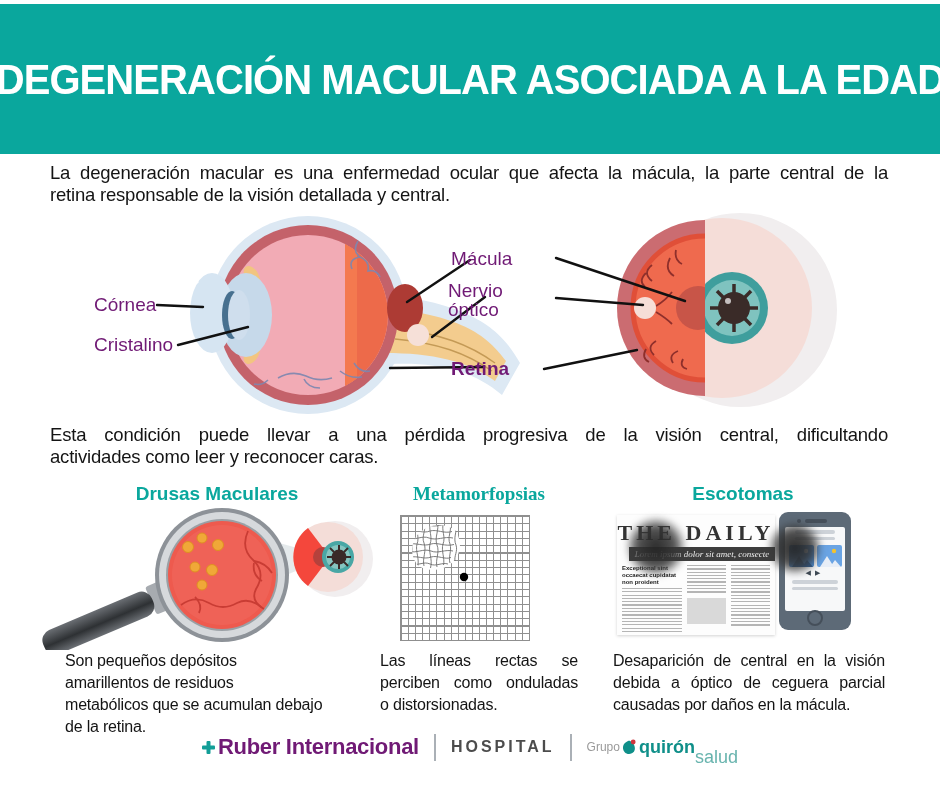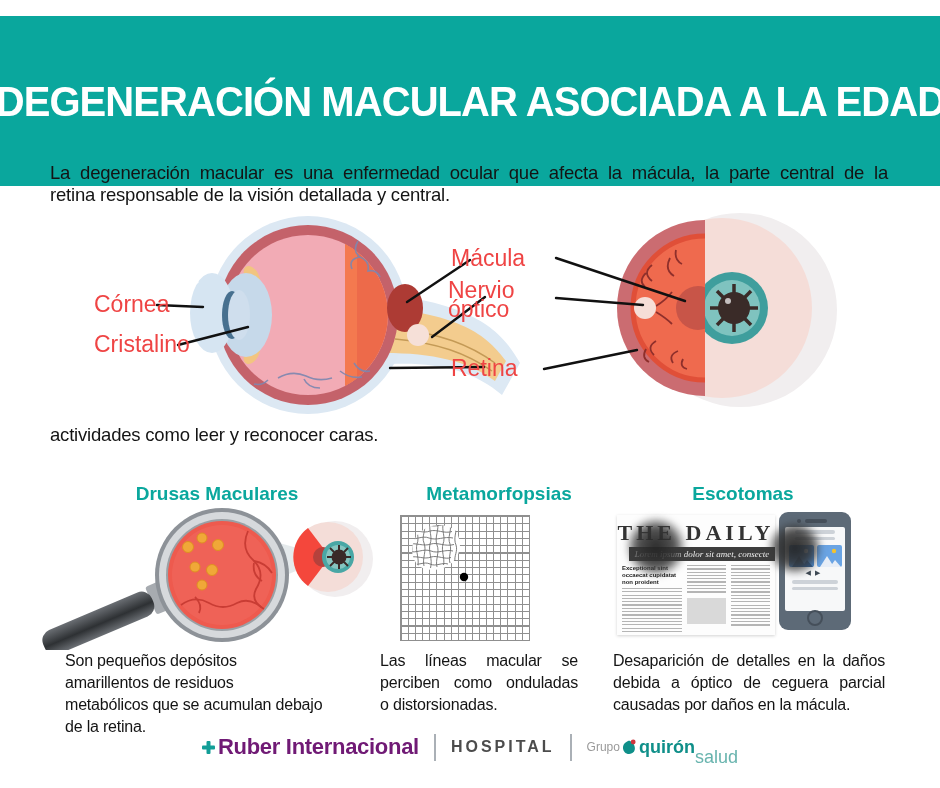--- a/index.html
+++ b/index.html
@@ -1,44 +1,44 @@
 <!DOCTYPE html>
 <html><head>
 <meta charset="utf-8">
 <style>
   html,body{margin:0;padding:0;background:#fff;}
   .page{position:relative;width:940px;height:788px;background:#fff;overflow:hidden;
         font-family:"Liberation Sans",sans-serif;color:#141414;}
 
   
-  .band{position:absolute;left:0;top:16px;width:940px;height:170px;background:#0aa79d;
+  .band{position:absolute;left:0;top:4px;width:940px;height:150px;background:#0aa79d;
         display:flex;align-items:center;justify-content:center;}
   .band h1{margin:0;color:#fff;font-size:43px;font-weight:700;letter-spacing:-1px;
            transform:scaleX(.93);white-space:nowrap;}
 
   
   .para{position:absolute;font-size:18.5px;line-height:22px;letter-spacing:-.2px;}
   .jline{text-align:justify;text-align-last:justify;}
   .intro{left:50px;top:162px;width:838px;}
   .mid{left:50px;top:424px;width:838px;}
 
   
   .diagram{position:absolute;left:0;top:213px;width:940px;height:212px;}
   .diagram svg{position:absolute;left:40px;top:0;}
-  .eyelabel{position:absolute;font-size:23px;line-height:19px;color:#ef4444;}
+  .eyelabel{position:absolute;font-size:19px;line-height:19px;color:#701a75;}
   .lab-cornea{left:94px;top:82px;}
   .lab-cristalino{left:94px;top:122px;text-align:center;}
   .lab-macula{left:451px;top:36px;}
   .lab-nervio{left:448px;top:68px;width:66px;}
-  .lab-retina{left:451px;top:146px;}
+  .lab-retina{left:451px;top:146px;font-weight:bold;}
 
   
   .colhead{position:absolute;top:483px;font-size:19px;font-weight:700;color:#0aa79d;text-align:center;}
   .h-drusas{left:67px;width:300px;}
-  .h-meta{left:400px;width:198px;}
+  .h-meta{left:380px;width:198px;font-family:Liberation Serif, serif;}
   .h-esco{left:601px;width:284px;}
 
   
   .desc{position:absolute;top:650px;font-size:16px;line-height:22px;letter-spacing:-.2px;}
   .d1{left:65px;width:300px;}
   .d2{left:380px;width:198px;}
   .d3{left:613px;width:272px;}
 
   
   .magnifier{position:absolute;left:35px;top:505px;}
@@ -195,20 +195,21 @@
     </svg>
 
     <div class="eyelabel lab-cornea">Córnea</div>
     <div class="eyelabel lab-cristalino">Cristalino</div>
     <div class="eyelabel lab-macula">Mácula</div>
     <div class="eyelabel lab-nervio">Nervio óptico</div>
     <div class="eyelabel lab-retina">Retina</div>
   </div>
 
   <div class="para mid">
+    <div class="jline">Esta condición puede llevar a una pérdida progresiva de la visión central, dificultando</div>
     <div>actividades como leer y reconocer caras.</div>
   </div>
 
   <div class="colhead h-drusas">Drusas Maculares</div>
   <div class="colhead h-meta">Metamorfopsias</div>
   <div class="colhead h-esco">Escotomas</div>
 
   <svg class="magnifier" width="340" height="145" viewBox="0 0 340 145">
     <defs>
       <linearGradient id="hg" x1="0" y1="0" x2="0" y2="1">
@@ -346,26 +347,26 @@
   <div class="spot spot1"></div>
   <div class="spot spot2"></div>
 
   <div class="desc d1">
     <div>Son pequeños depósitos</div>
     <div>amarillentos de residuos</div>
     <div>metabólicos que se acumulan debajo</div>
     <div>de la retina.</div>
   </div>
   <div class="desc d2">
-    <div class="jline">Las líneas macular se</div>
+    <div class="jline">Las líneas rectas se</div>
     <div class="jline">perciben como onduladas</div>
     <div>o distorsionadas.</div>
   </div>
   <div class="desc d3">
-    <div class="jline">Desaparición de detalles en la daños</div>
+    <div class="jline">Desaparición de central en la visión</div>
     <div class="jline">debida a óptico de ceguera parcial</div>
     <div>causadas por daños en la mácula.</div>
   </div>
 
   <div class="footer">
     <svg width="13" height="13" viewBox="0 0 13 13">
       <g fill="#129e97">
           <rect x="4.5" y="0" width="4" height="13" rx="1"></rect>
           <rect x="0" y="4.5" width="13" height="4" rx="1"></rect>
         </g>

